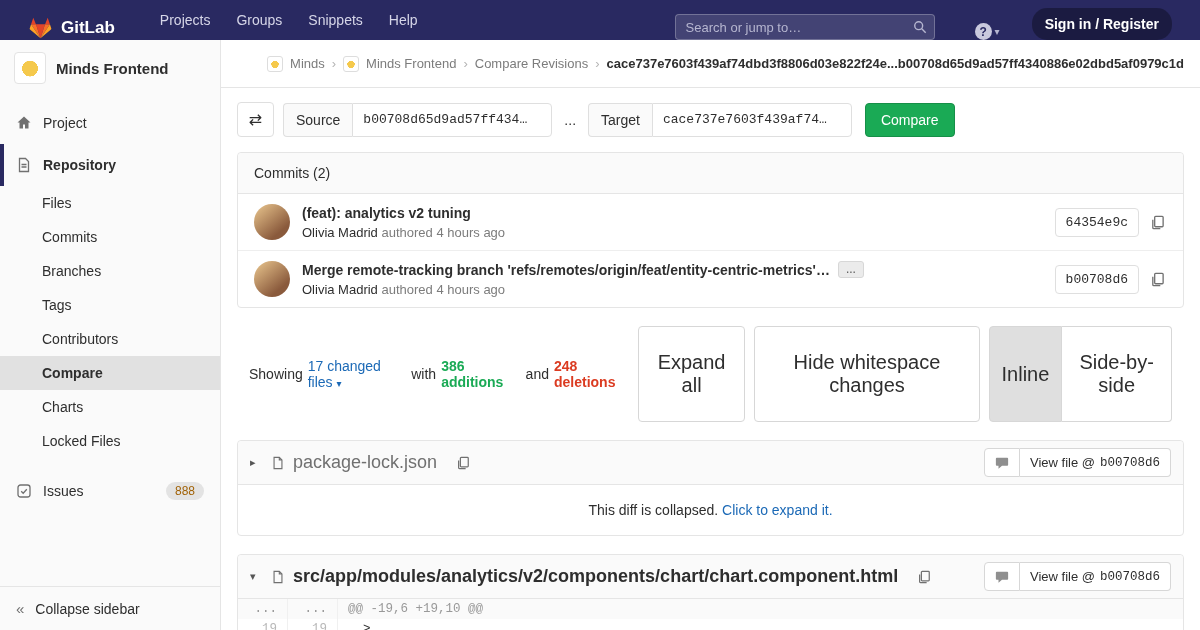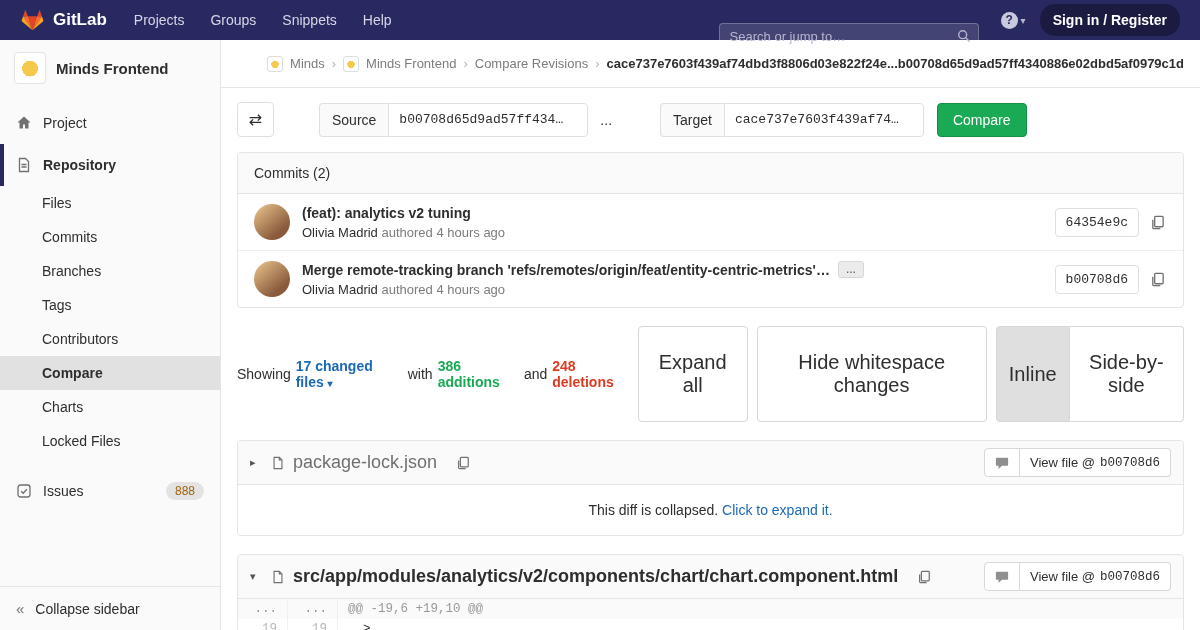--- a/index.html
+++ b/index.html
@@ -8,21 +8,21 @@
     font-family: "Liberation Sans", sans-serif;
     color:#2e2e2e; background:#fff; overflow:hidden; font-size:14px;
   }
   .mono { font-family:"Liberation Mono","DejaVu Sans Mono",monospace; }
   a { text-decoration:none; color:inherit; cursor:pointer; }
   button { cursor:pointer; font-family:inherit; }
 
   .page { width:1200px; height:630px; display:flex; flex-direction:column; }
 
   
-  .navbar { height:40px; background:#292961; display:flex; align-items:center; padding:0 20px; flex-shrink:0; }
+  .navbar { height:40px; background:#292961; display:flex; align-items:flex-end; padding:0 28px; flex-shrink:0;gap:18px; }
   .brand { display:flex; align-items:center; gap:8px; margin-right:14px; }
   .brand-name { color:#fff; font-weight:bold; font-size:17px; }
   .nav-links { display:flex; }
   .nav-link { color:#d6d6e8; font-size:14px; font-weight:500; padding:0 13px; line-height:40px; }
   .nav-search { margin-left:auto; position:relative; width:260px;margin-top:32px; }
   .nav-search input { width:100%; height:26px; border-radius:4px; border:1px solid rgba(255,255,255,0.25);
     background:rgba(255,255,255,0.12); color:#fff; padding:0 30px 0 10px; font-size:13px; font-family:inherit; }
   .nav-search input::placeholder { color:#b6b6d0; }
   .search-icon { position:absolute; right:8px; top:6px; color:#b6b6d0; display:flex; }
   .help-wrap { display:flex; align-items:center; gap:3px; margin:0 14px 0 22px; color:#b6b6d0; }
@@ -61,21 +61,21 @@
     background-color:#fff; background-image:radial-gradient(circle at 50% 52%, #f5c94c 0 36%, transparent 37%); }
   .crumb-sep { color:#b5b5b5; font-size:13px; }
   .crumb-current { font-weight:bold; color:#2e2e2e; white-space:nowrap; overflow:hidden; text-overflow:ellipsis; min-width:0; }
 
   .content { flex:1; padding:10px 16px 0; overflow:hidden; }
 
   
   .compare-form { display:flex; align-items:center; gap:9px; padding:4px 0 15px; }
   .swap-btn { width:37px; height:35px; border:1px solid #dfdfdf; background:#fff; border-radius:4px;
     font-size:16px; color:#2e2e2e; line-height:1; }
-  .input-group { display:flex;margin-left:36px; }
+  .input-group { display:flex; }
   .ig-label { background:#fafafa; border:1px solid #dfdfdf; border-right:0; padding:8px 12px; font-size:14px;
     border-radius:4px 0 0 4px; color:#2e2e2e; }
   .ig-input { border:1px solid #dfdfdf; border-radius:0 4px 4px 0; padding:8px 10px; font-size:13px;
     font-family:"Liberation Mono","DejaVu Sans Mono",monospace; width:200px; color:#2e2e2e; }
   .dots { color:#2e2e2e; padding:0 3px; }
   .btn-success { background:#1aaa55; border:1px solid #168f48; color:#fff; font-size:14px; padding:8px 15px; border-radius:4px; margin-left:4px; }
 
   
   .panel { border:1px solid #e5e5e5; border-radius:4px; margin-bottom:18px; background:#fff; }
   .panel-head { background:#fafafa; border-bottom:1px solid #e5e5e5; padding:12px 16px; font-size:14px; border-radius:4px 4px 0 0; }
@@ -86,22 +86,22 @@
   .commit-info { flex:1; min-width:0; }
   .commit-title { font-weight:600; font-size:14px; color:#2e2e2e; display:flex; align-items:center; gap:8px; white-space:nowrap; overflow:hidden; }
   .expander { background:#ebebeb; border:1px solid #d7d7d7; border-radius:3px; padding:0 7px; font-size:12px;
     line-height:15px; color:#555; flex-shrink:0; }
   .commit-meta { font-size:13px; color:#7c7c7c; margin-top:4px; }
   .commit-meta .author { color:#2e2e2e; }
   .sha-label { border:1px solid #dfdfdf; border-radius:4px; padding:6px 10px; font-size:13px; background:#fff; color:#2e2e2e; flex-shrink:0; }
   .copy-btn { border:0; background:none; color:#707070; margin-left:9px; display:flex; padding:2px; }
 
   
-  .diff-stats { display:flex; align-items:center; gap:5px; font-size:14px; margin:16px 0 18px; }
-  .files-link { color:#1b69b6; font-weight:700; }
+  .diff-stats { display:flex; align-items:center; gap:5px; font-size:14px; margin:16px 12px 18px; }
+  .files-link { color:#1b69b6; font-weight:400; }
   .files-link .chev2 { font-size:10px; }
   .additions { color:#1aaa55; font-weight:bold; }
   .deletions { color:#db3b21; font-weight:bold; }
   .stats-actions { margin-left:auto; display:flex; gap:9px; }
   .btn { background:#fff; border:1px solid #d7d7d7; border-radius:4px; padding:24px 12px; font-size:20px; color:#2e2e2e; }
   .btn-group { display:flex; }
   .btn-group .btn { border-radius:0; border-left-width:0; }
   .btn-group .btn:first-child { border-radius:4px 0 0 4px; border-left-width:1px; }
   .btn-group .btn:last-child { border-radius:0 4px 4px 0; }
   .btn.active { background:#dfdfdf; }

